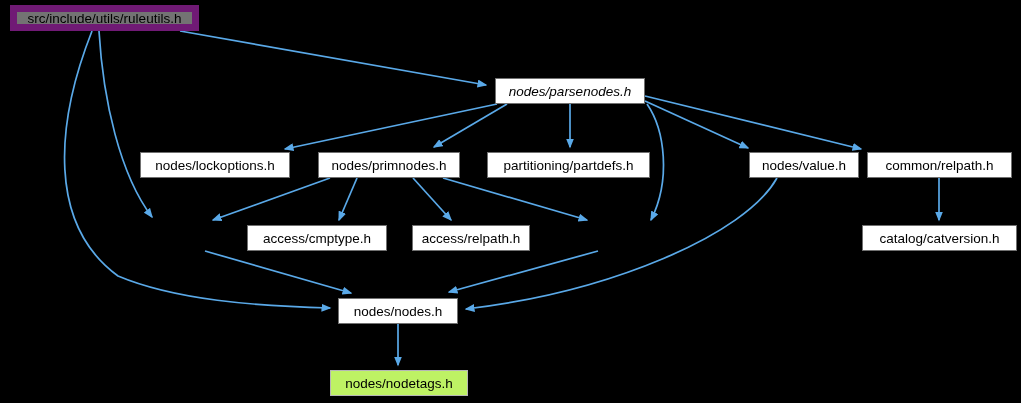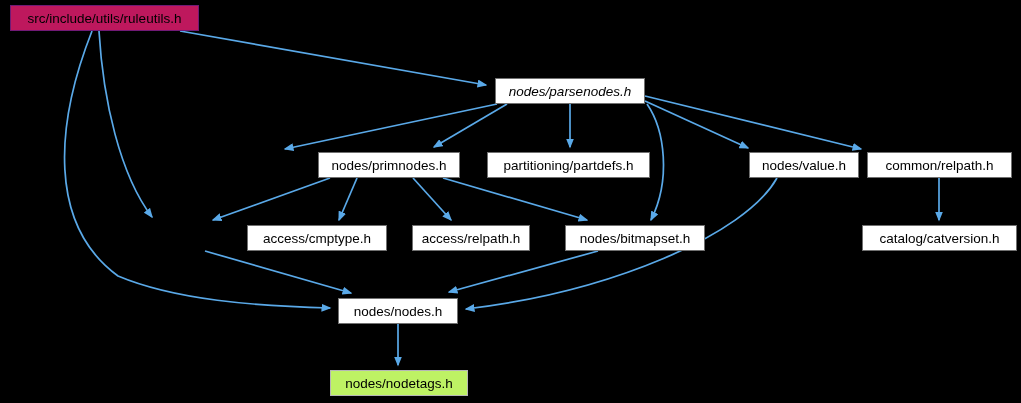--- a/index.html
+++ b/index.html
@@ -10,21 +10,21 @@
     position:relative;overflow:hidden;
   }
   #graph{position:relative;width:1021px;height:403px;}
   #edge-layer{position:absolute;left:0;top:0;z-index:1;}
   .node{
     position:absolute;z-index:2;height:26px;box-sizing:border-box;
     display:flex;align-items:center;justify-content:center;
     font-size:13.5px;color:#000000;white-space:nowrap;
     background:#ffffff;border:1px solid #707070;
   }
-  .node.root{background:#be185d;border:1px solid #701a75;}
+  .node.root{background:#737373;border:7px solid #701a75;}
   .node.truncated{background:#bef264;border:1px solid #b6b6b6;}
   .edge{fill:none;stroke:#5aa9e8;stroke-width:1.7;}
 </style>
 </head>
 <body>
 
 <div id="graph">
 
   <svg id="edge-layer" width="1021" height="403" viewBox="0 0 1021 403">
     <defs>
@@ -49,35 +49,35 @@
     <path class="edge" marker-end="url(#arrow)" d="M 598,251 L 449,292"></path>
     <path class="edge" marker-end="url(#arrow)" d="M 777,178 C 745,235 610,292 466,309"></path>
     <path class="edge" marker-end="url(#arrow)" d="M 939,178 L 939,220"></path>
     <path class="edge" marker-end="url(#arrow)" d="M 398,324 L 398,365"></path>
   </svg>
 
   <div class="node root" style="left:10px;top:5px;width:189px;">src/include/utils/ruleutils.h</div>
 
   <div class="node" style="left:495px;top:78px;width:150px;font-style:italic;">nodes/parsenodes.h</div>
 
+  <div class="node" style="left:140px;top:152px;width:150px;">nodes/lockoptions.h</div>
 
   <div class="node" style="left:318px;top:152px;width:142px;">nodes/primnodes.h</div>
 
   <div class="node" style="left:487px;top:152px;width:163px;">partitioning/partdefs.h</div>
 
   <div class="node" style="left:730px;top:152px;width:110px;margin-left:19px;">nodes/value.h</div>
 
   <div class="node" style="left:867px;top:152px;width:145px;">common/relpath.h</div>
 
 
   <div class="node" style="left:247px;top:225px;width:140px;">access/cmptype.h</div>
 
   <div class="node" style="left:412px;top:225px;width:118px;">access/relpath.h</div>
 
-  <div class="node" style="left:565px;top:225px;width:140px;">nodes/bitmapset.h</div>
 
   <div class="node" style="left:862px;top:225px;width:155px;">catalog/catversion.h</div>
 
   <div class="node" style="left:338px;top:298px;width:120px;">nodes/nodes.h</div>
 
   <div class="node truncated" style="left:330px;top:370px;width:138px;">nodes/nodetags.h</div>
 
 </div>
 
 </body></html>

